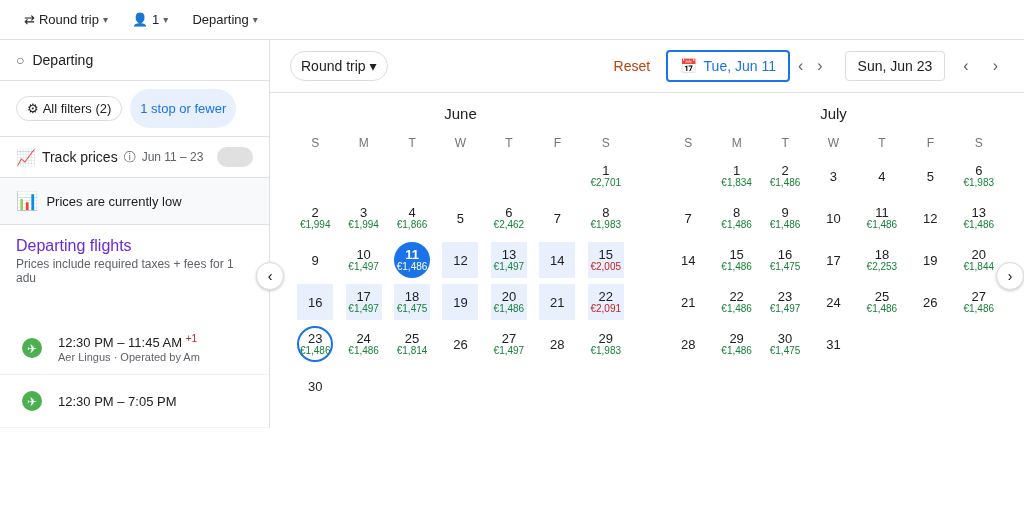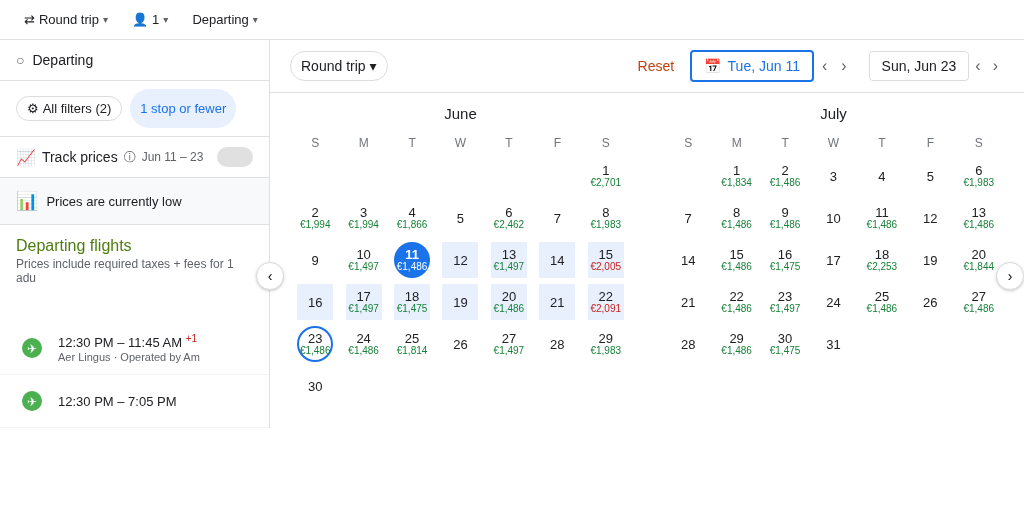--- a/index.html
+++ b/index.html
@@ -56,21 +56,21 @@
       background: #e0e0e0; position: relative; cursor: pointer;
     }
     .prices-banner {
       display: flex; align-items: center; gap: 8px;
       padding: 12px 16px; background: #f8f9fa; border-bottom: 1px solid #e0e0e0;
     }
     .price-icon { font-size: 18px; }
     .prices-text { font-size: 13px; font-weight: 500; color: #202124; }
 
     .departing-section { padding: 12px 16px; }
-    .departing-title { font-size: 16px; font-weight: 500; color: #4d7c0f; margin-bottom: 2px; }
+    .departing-title { font-size: 16px; font-weight: 500; color: #6d28d9; margin-bottom: 2px; }
     .departing-sub { font-size: 12px; color: #5f6368; margin-bottom: 25px; }
 
     .flight-item {
       display: flex; align-items: center; gap: 10px;
       padding: 10px 16px; border-bottom: 1px solid #f1f3f4; cursor: pointer;
     }
     .airline-icon { width: 32px; height: 32px; display: flex; align-items: center; justify-content: center; }
     .flight-times { font-size: 13px; font-weight: 500; color: #202124; }
     .flight-airline { font-size: 11px; color: #5f6368; }
 
@@ -260,21 +260,21 @@
 
         <div style="display:flex;align-items:center;gap:2px;">
           <div class="date-btn active">
             <span>📅</span>
             <span>Tue, Jun 11</span>
           </div>
           <button class="cal-nav">‹</button>
           <button class="cal-nav">›</button>
         </div>
 
-        <div style="display:flex;align-items:center;gap:0;">
+        <div style="display:flex;align-items:center;gap:12px;">
           <div class="date-btn inactive">
             <span>Sun, Jun 23</span>
           </div>
           <button class="cal-nav">‹</button>
           <button class="cal-nav">›</button>
         </div>
       </div>
 
       <div class="calendars-row">
 

